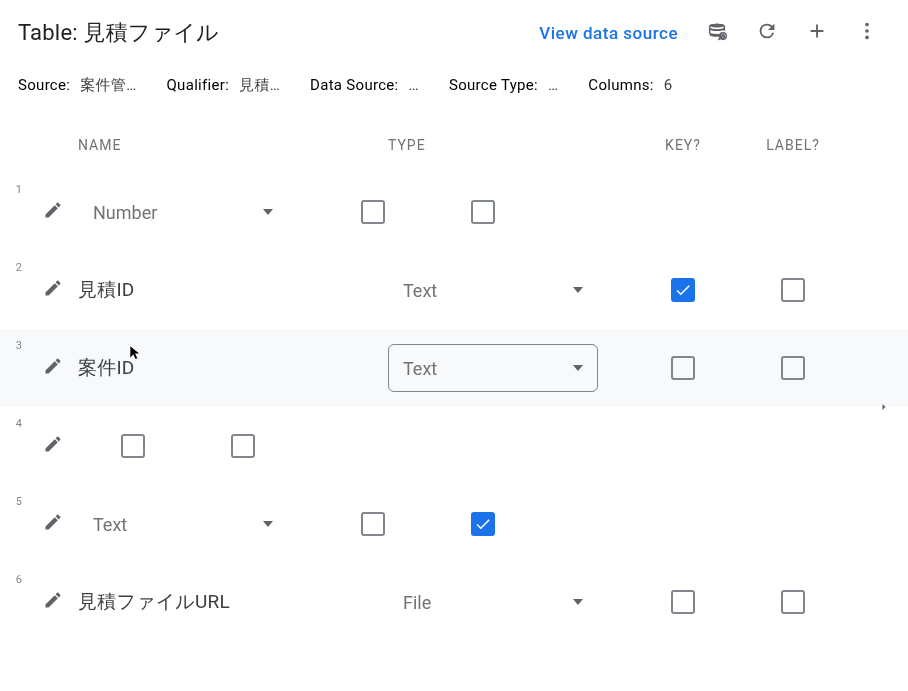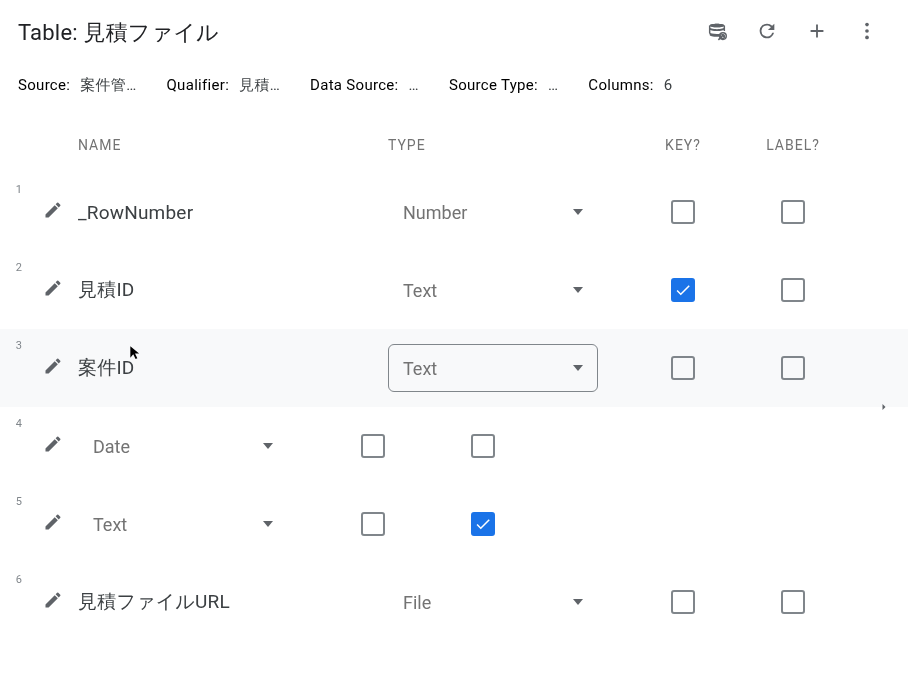--- a/index.html
+++ b/index.html
@@ -157,20 +157,21 @@
   .edge-caret svg { width: 12px; height: 18px; fill: #5f6368; }
 </style>
 </head>
 <body>
 
 <div class="header">
   <div class="header-title">
     <span class="prefix">Table:</span>
     <span>見積ファイル</span>
   </div>
+  <div class="view-link">View data source</div>
   <div class="header-icons">
     <span>
       <svg viewBox="0 0 24 24">
           <path d="M4 6c0-1.1 3.6-2 8-2s8 .9 8 2-3.6 2-8 2-8-.9-8-2zm0 4c0 1.1 3.6 2 8 2s8-.9 8-2V8c0 1.1-3.6 2-8 2s-8-.9-8-2v2zm0 4c0 1.1 3.6 2 8 2 1 0 1.9 0 2.8-.1.4.8 1 1.5 1.8 2-1.4.3-3 .5-4.6.5-4.4 0-8-.9-8-2v-2.4zm14.5 1.5l1.2 1.2-2.2 2.2 2.2 2.2-1.2 1.2-2.2-2.2-2.2 2.2-1.2-1.2 2.2-2.2-2.2-2.2 1.2-1.2 2.2 2.2 2.2-2.2z"></path>
           <circle cx="18" cy="18" r="2.2" fill="none" stroke="#5f6368" stroke-width="1.3"></circle>
           <path d="M19.7 16.3l.5 .5" stroke="#5f6368" stroke-width="1.3"></path>
           <path d="M4 6c0-1.1 3.6-2 8-2s8 .9 8 2-3.6 2-8 2-8-.9-8-2z" fill="#5f6368"></path>
           <path d="M4 6v8c0 1.1 3.6 2 8 2 1.3 0 2.6-.1 3.7-.3" fill="none" stroke="#5f6368" stroke-width="1.6"></path>
           <path d="M20 6v6" stroke="#5f6368" stroke-width="1.6" fill="none"></path>
           <circle cx="18.5" cy="17.5" r="3.6" fill="none" stroke="#5f6368" stroke-width="1.6"></circle>
@@ -230,21 +231,20 @@
 </div>
 
 <div class="rows" id="rows">
     <div class="row">
       <div class="row-idx">1</div>
       <div class="edit-cell">
         <span><svg viewBox="0 0 24 24">
             <path d="M3 17.25V21h3.75L17.81 9.94l-3.75-3.75L3 17.25zM20.71 7.04a1 1 0 0 0 0-1.41l-2.34-2.34a1 1 0 0 0-1.41 0l-1.83 1.83 3.75 3.75 1.83-1.83z"></path>
           </svg></span>
       </div>
-      <div class="name-cell">_RowNumber</div>
       <div class="type-cell">
         <div class="type-select">
           <span>Number</span>
           <span class="caret"></span>
         </div>
       </div>
       <div class="check-cell">
         <div class="cbox"></div>
       </div>
       <div class="check-cell">
@@ -299,26 +299,20 @@
       <div class="check-cell">
         <div class="cbox"></div>
       </div>
     </div>
     <div class="row">
       <div class="row-idx">4</div>
       <div class="edit-cell">
         <span><svg viewBox="0 0 24 24">
             <path d="M3 17.25V21h3.75L17.81 9.94l-3.75-3.75L3 17.25zM20.71 7.04a1 1 0 0 0 0-1.41l-2.34-2.34a1 1 0 0 0-1.41 0l-1.83 1.83 3.75 3.75 1.83-1.83z"></path>
           </svg></span>
-      </div>
-      <div class="type-cell">
-        <div class="type-select">
-          <span>Date</span>
-          <span class="caret"></span>
-        </div>
       </div>
       <div class="check-cell">
         <div class="cbox"></div>
       </div>
       <div class="check-cell">
         <div class="cbox"></div>
       </div>
     </div>
     <div class="row">
       <div class="row-idx">5</div>

